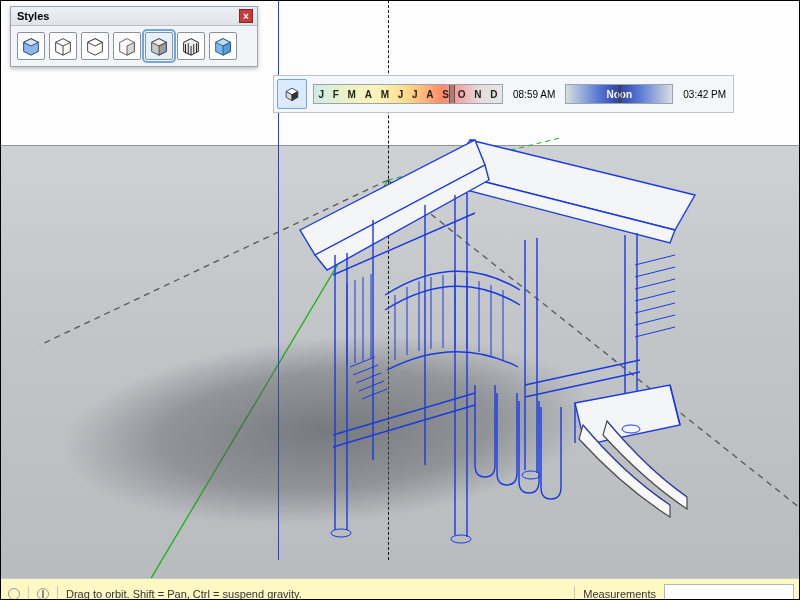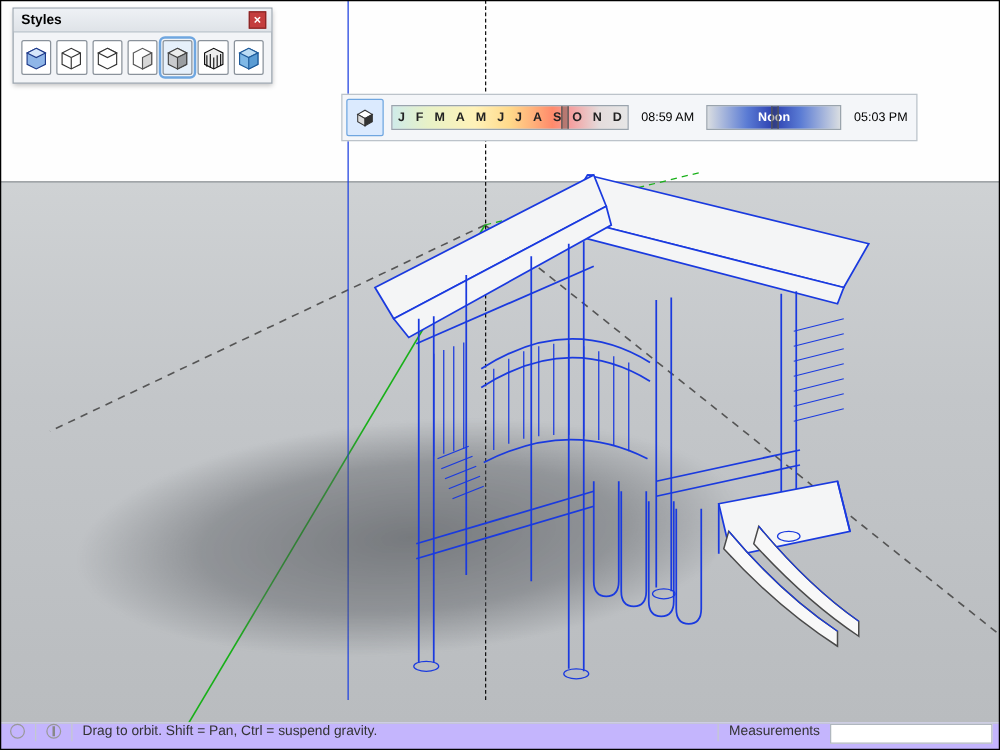--- a/index.html
+++ b/index.html
@@ -1,20 +1,20 @@
 <!DOCTYPE html>
 <html><head>
 <meta charset="utf-8">
 <style>
   * { box-sizing: border-box; margin: 0; padding: 0; font-family: Tahoma, Arial, sans-serif; }
   html, body { width: 800px; height: 600px; overflow: hidden; background: #fff; }
 
   
   .styles-panel {
-    position: absolute; left: 10px; top: 6px; width: 208px;
+    position: absolute; left: 10px; top: 6px; width: 248px;
     border: 1px solid #9aa4ad; background: #f2f4f7;
     box-shadow: 0 2px 4px rgba(0,0,0,.25);
     z-index: 30;
   }
   .styles-titlebar {
     display: flex; justify-content: space-between; align-items: center;
     font-size: 11px; font-weight: bold; padding: 2px 4px 2px 6px;
     background: linear-gradient(#eef1f5,#dfe3e8);
     border-bottom: 1px solid #b8c1ca;
   }
@@ -88,22 +88,22 @@
   }
   .model svg { width:100%; height:100%; overflow:visible; }
   .wf { fill:none; stroke:#1a3adf; stroke-width:1.4; }
   .wfthin { fill:none; stroke:#1a3adf; stroke-width:1; }
   .solid { fill:#f4f5f6; stroke:#1a3adf; stroke-width:1.4; }
   .slide { fill:#f8f8f8; stroke:#4a4a4a; stroke-width:1.2; }
 
   
   .statusbar {
     position:absolute; left:0; right:0; bottom:0; height:22px;
-    background:#c4b5fd; border-top:1px solid #c3c9cf;
-    display:flex; align-items:flex-start; font-size:11px; color:#333;
+    background:#fef9c3; border-top:1px solid #c3c9cf;
+    display:flex; align-items:flex-end; font-size:11px; color:#333;
     z-index: 40;
     margin-top: 16px;
   }
   .statusbar .seg { padding:0 8px; display:flex; align-items:center; gap:4px;}
   .statusbar .sep { width:1px; height:14px; background:#c3c9cf; }
   .statusbar .spacer { flex:1; }
   .sb-icon{ width:12px;height:12px;border:1px solid #999;border-radius:50%; position:relative;}
   .sb-icon.i2::after{content:"";position:absolute;left:4px;top:1px;width:2px;height:8px;background:#888;}
   .measure-box{ width:130px;height:16px;border:1px solid #b0b7bf;background:#fff;margin-right:6px;}
 
@@ -302,21 +302,21 @@
         <span>N</span>
         <span>D</span>
     </div>
     <div class="marker"></div>
   </div>
   <span class="time-label">08:59 AM</span>
   <div class="time-bar">
     <span class="noon-label">Noon</span>
     <div class="marker"></div>
   </div>
-  <span class="time-label">05:03 PM</span>
+  <span class="time-label">03:42 PM</span>
 </div>
 
 <div class="statusbar">
   <div class="seg">
       <div class="sb-icon"></div>
     </div>
   <div class="sep"></div>
   <div class="seg">
       <div class="sb-icon i2"></div>
     </div>

